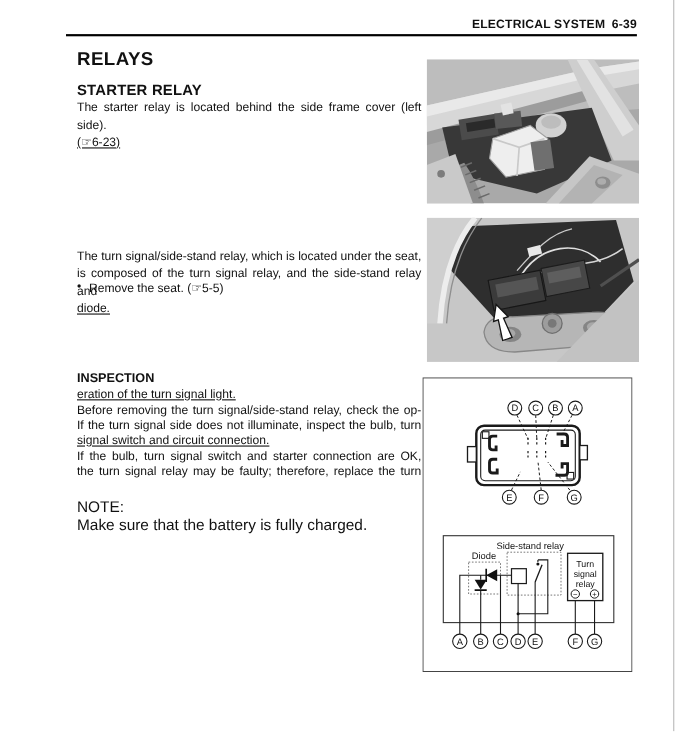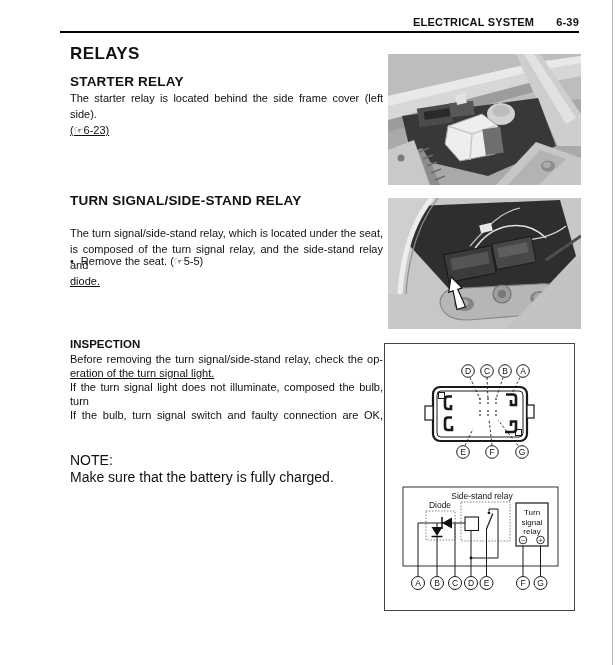--- a/index.html
+++ b/index.html
@@ -1,20 +1,20 @@
 <!DOCTYPE html>
 <html><head>
 <meta charset="utf-8">
 <style>
   html,body { margin:0; padding:0; background:#fff; }
   .page {
     position:relative; width:616px; height:665px; background:#ffffff;
     font-family:"Liberation Sans", sans-serif; color:#111; overflow:hidden;
   }
-  .hdr { position:absolute; top:16px; right:37px; display:flex; gap:22px;
+  .hdr { position:absolute; top:16px; right:37px; display:flex; gap:6px;
          font-weight:bold; font-size:11px; letter-spacing:0.2px; }
   .rule { position:absolute; left:60px; top:31px; width:519px; height:2px; background:#000; }
   .h1 { position:absolute; left:70px; top:44px; font-size:17px; font-weight:bold; letter-spacing:0.4px; }
   .h2 { position:absolute; left:70px; font-size:13.5px; font-weight:bold; letter-spacing:0.2px; }
   .h2.starter { top:74px; }
   .h2.turnsig { top:193px; }
   .h3 { position:absolute; left:70px; top:338px; font-size:11.5px; font-weight:bold; }
   .para { position:absolute; left:70px; width:313px; font-size:11px; line-height:16px; }
   .para .ln { text-align:justify; text-align-last:justify; white-space:normal; }
   .para .ln.end { text-align-last:left;text-decoration:underline; }
@@ -43,37 +43,38 @@
   <div class="rule"></div>
 
   <div class="h1">RELAYS</div>
 
   <div class="h2 starter">STARTER RELAY</div>
   <div class="para p-starter">
     <div class="ln">The starter relay is located behind the side frame cover (left side).</div>
     <div class="ln end">(☞6-23)</div>
   </div>
 
-  <div class="h2 turnsig">TURN SIGNAL/SIDE-STAND RELAY</div>
   <div class="para p-turnsig">
     <div class="ln">The turn signal/side-stand relay, which is located under the seat,</div>
     <div class="ln">is composed of the turn signal relay, and the side-stand relay and</div>
     <div class="ln end">diode.</div>
   </div>
   <div class="bullet-line">
     <span>•</span>
     <span>Remove the seat. (☞5-5)</span>
   </div>
 
   <div class="h3">INSPECTION</div>
   <div class="para p-inspect">
+    <div class="ln end">eration of the turn signal light.</div>
     <div class="ln">Before removing the turn signal/side-stand relay, check the op-</div>
-    <div class="ln end">eration of the turn signal light.</div>
-    <div class="ln">If the turn signal light does not illuminate, composed the bulb, turn</div>
-    <div class="ln">If the bulb, turn signal switch and faulty connection are OK,</div>
+    <div class="ln">If the turn signal side does not illuminate, inspect the bulb, turn</div>
+    <div class="ln end">signal switch and circuit connection.</div>
+    <div class="ln">If the bulb, turn signal switch and starter connection are OK,</div>
+    <div class="ln">the turn signal relay may be faulty; therefore, replace the turn</div>
   </div>
 
   <div class="note">
     <div>NOTE:</div>
     <div>Make sure that the battery is fully charged.</div>
   </div>
 
   <svg class="photo photo1" viewBox="0 0 193 131">
     <rect x="0" y="0" width="193" height="131" fill="#a9a9a9"></rect>
     <polygon points="0,0 193,0 193,45 0,60" fill="#bdbdbd"></polygon>

